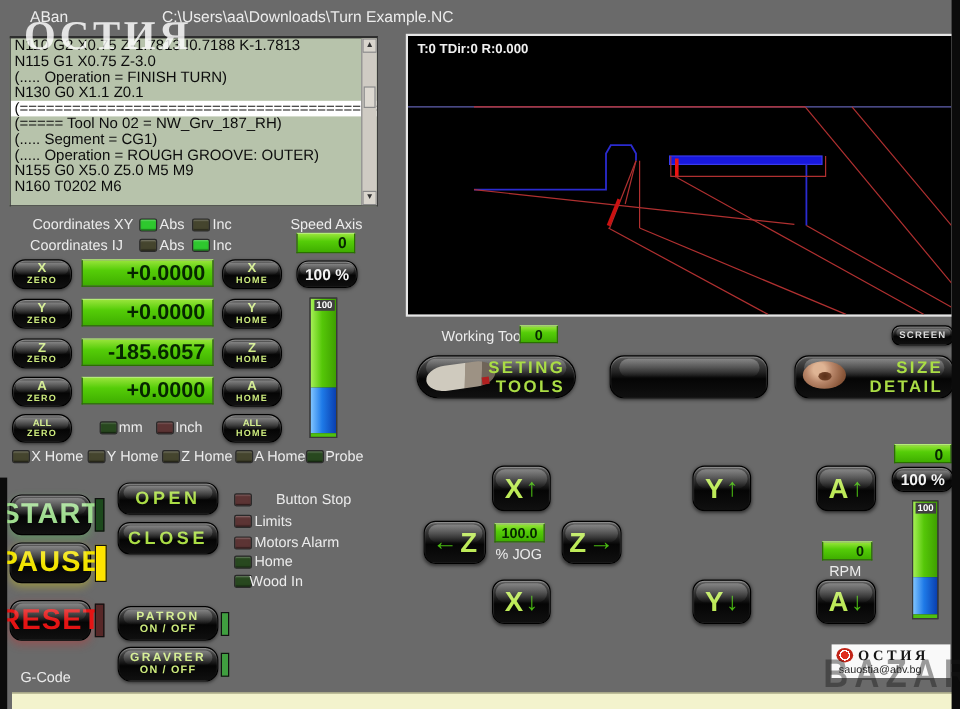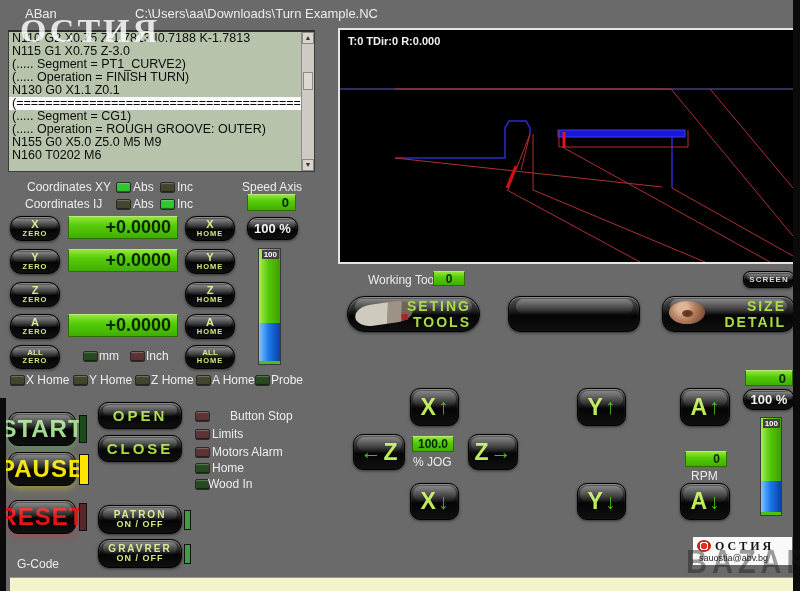--- a/index.html
+++ b/index.html
@@ -79,24 +79,24 @@
 
 <div id="screen">
 
   <div class="wlabel" style="left:25px;top:6px;font-size:13px;">ABan</div>
   <div class="wlabel" style="left:135px;top:6px;font-size:13px;">C:\Users\aa\Downloads\Turn Example.NC</div>
   <div class="wm-top">ОСТИЯ</div>
 
   <div id="gcodebox">
     <div class="gl">N110 G2 X0.75 Z-1.7813 I0.7188 K-1.7813</div>
     <div class="gl">N115 G1 X0.75 Z-3.0</div>
-    <div class="gl">(..... Segment = PT1_CURVE2)</div>
     <div class="gl">(..... Operation = FINISH TURN)</div>
     <div class="gl">N130 G0 X1.1 Z0.1</div>
     <div class="gl hl">(============================================</div>
+    <div class="gl">(===== Tool No 02 = NW_Grv_187_RH)</div>
     <div class="gl">(..... Segment = CG1)</div>
     <div class="gl">(..... Operation = ROUGH GROOVE: OUTER)</div>
     <div class="gl">N155 G0 X5.0 Z5.0 M5 M9</div>
     <div class="gl">N160 T0202 M6</div>
     <div id="gscroll">
       <div class="garrow" style="top:0;">▲</div>
       <div id="gthumb"></div>
       <div class="garrow" style="bottom:0;">▼</div>
     </div>
   </div>
@@ -133,20 +133,21 @@
   <div class="gfield" style="left:68px;top:249px;width:110px;height:23px;font-size:18px;">+0.0000</div>
   <div class="glossy axbtn" style="left:185px;top:249px;width:48px;height:23px;">
     <span class="axl">Y</span>
     <span class="axs">HOME</span>
   </div>
 
   <div class="glossy axbtn" style="left:10px;top:282px;width:48px;height:23px;">
     <span class="axl">Z</span>
     <span class="axs">ZERO</span>
   </div>
+  <div class="gfield" style="left:68px;top:282px;width:110px;height:23px;font-size:18px;">-185.6057</div>
   <div class="glossy axbtn" style="left:185px;top:282px;width:48px;height:23px;">
     <span class="axl">Z</span>
     <span class="axs">HOME</span>
   </div>
 
   <div class="glossy axbtn" style="left:10px;top:314px;width:48px;height:23px;">
     <span class="axl">A</span>
     <span class="axs">ZERO</span>
   </div>
   <div class="gfield" style="left:68px;top:314px;width:110px;height:23px;font-size:18px;">+0.0000</div>

